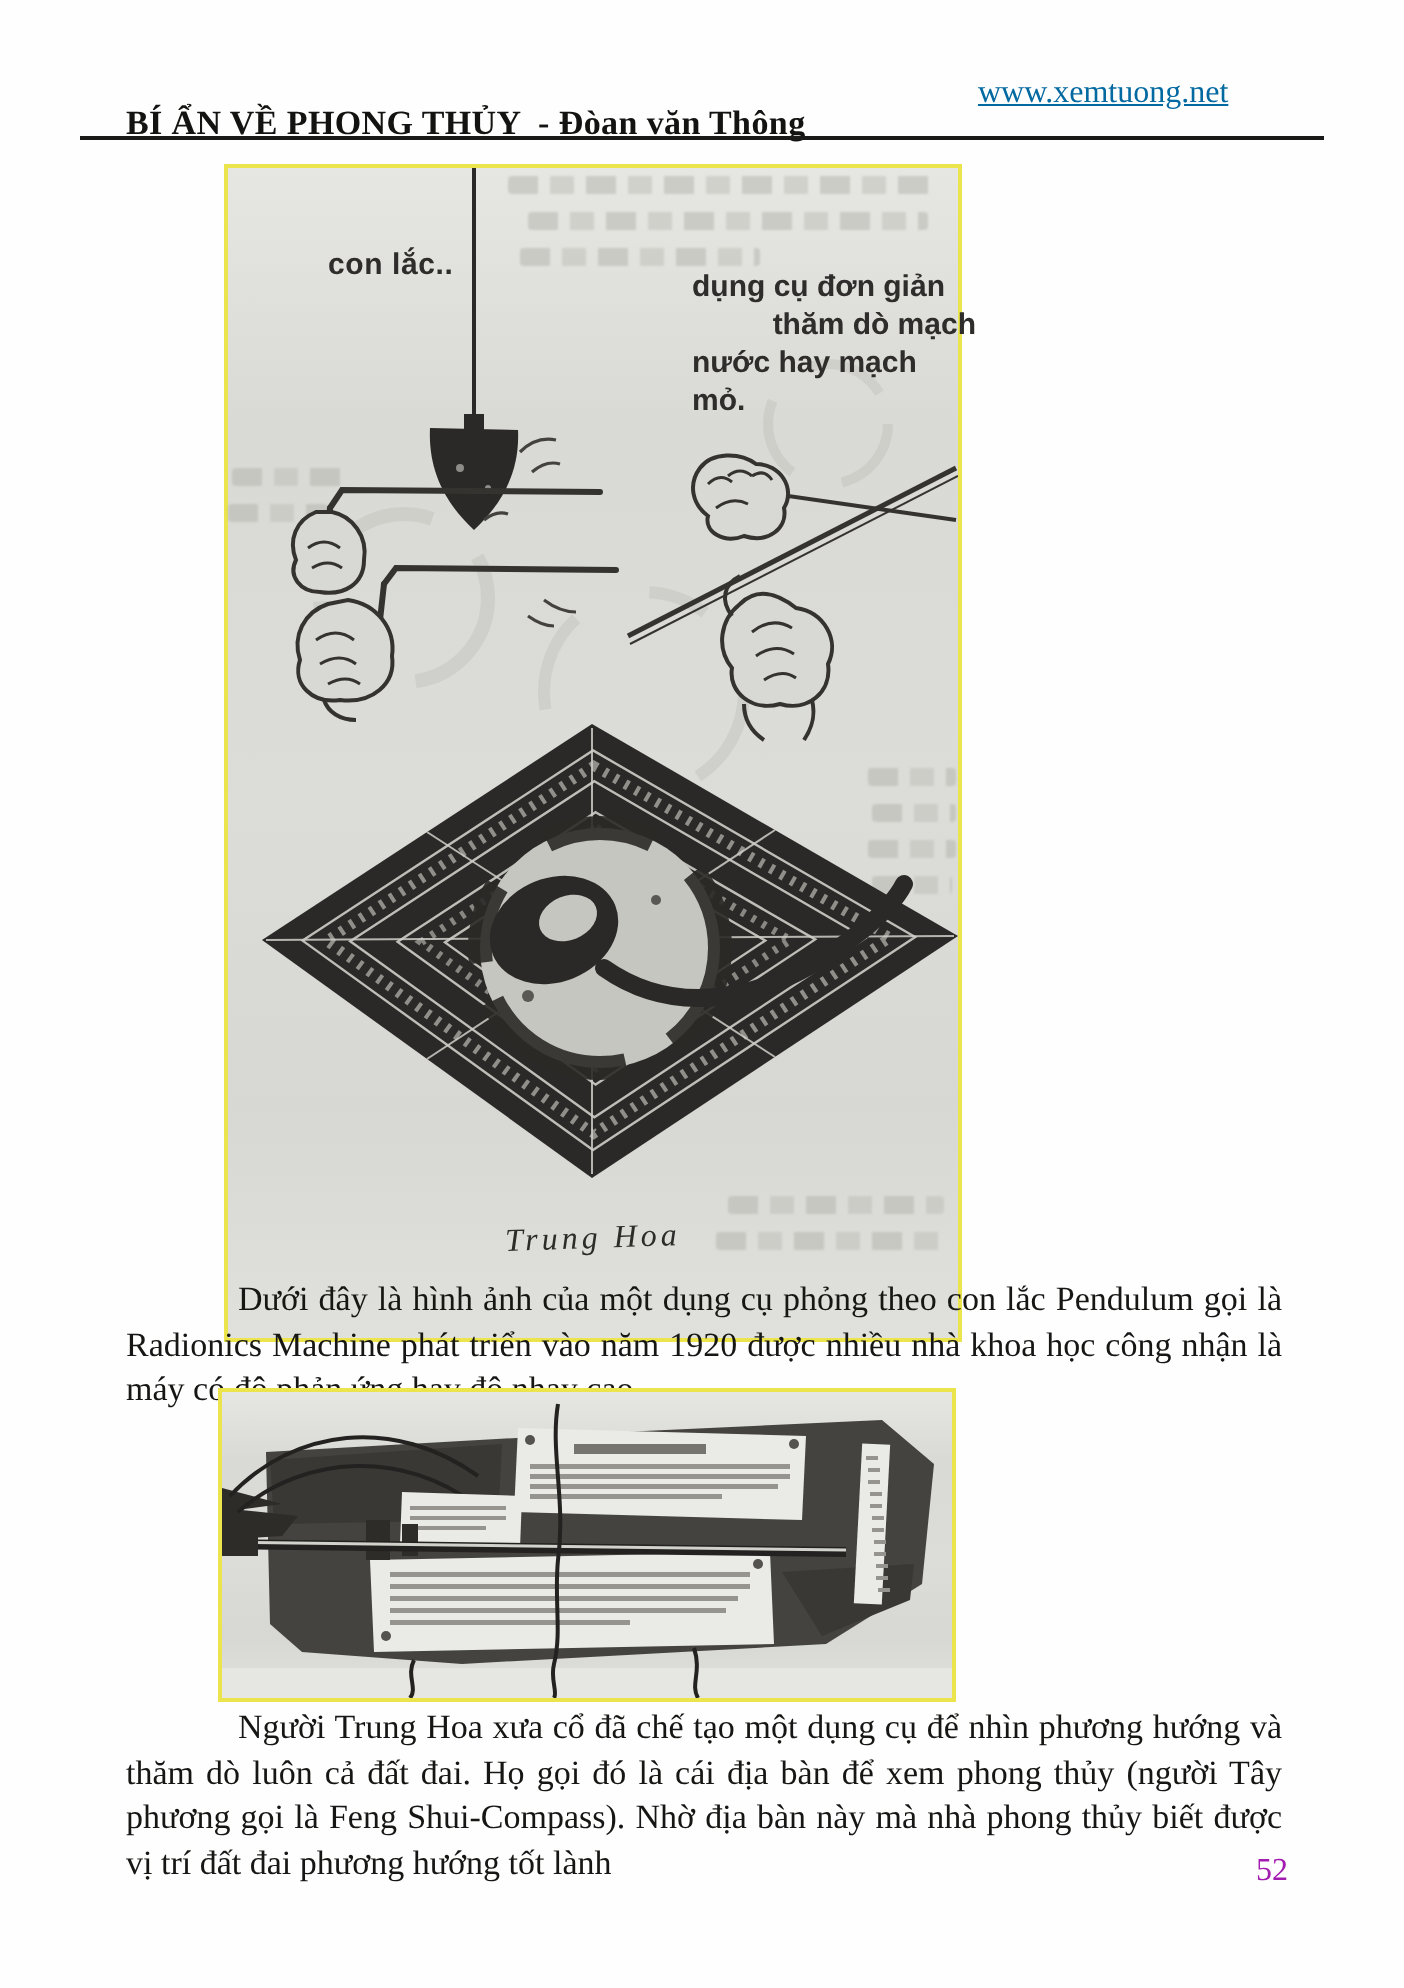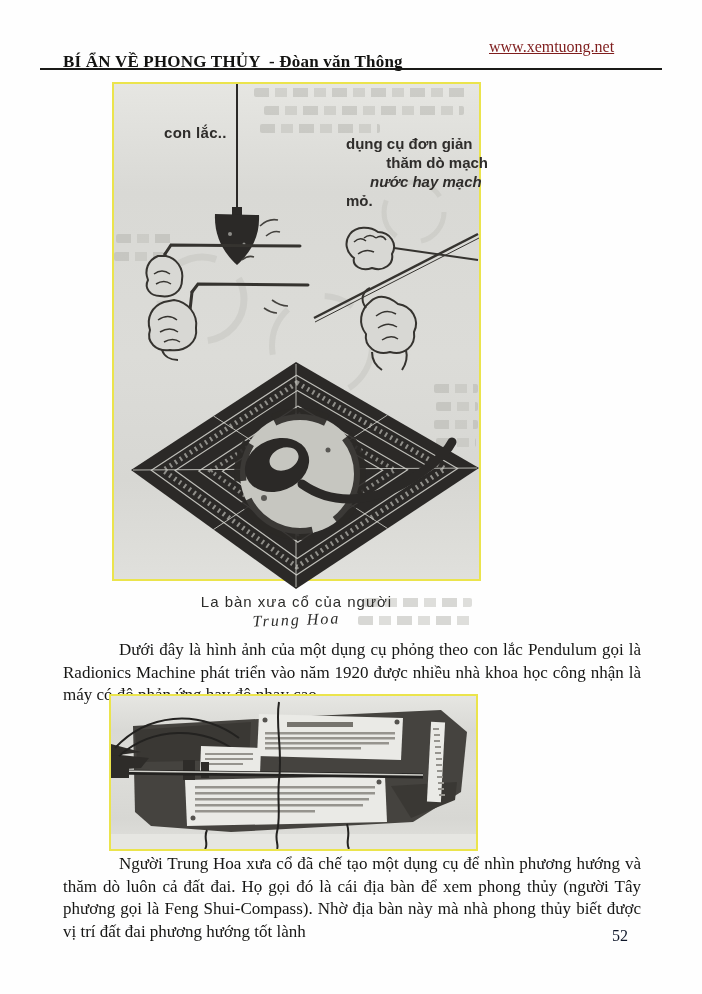--- a/index.html
+++ b/index.html
@@ -5,68 +5,68 @@
   html,body{margin:0;padding:0;background:#ffffff;}
   .page{
     position:relative;width:702px;height:994px;background:#fefefe;
     font-family:"Liberation Serif", serif; color:#151513; overflow:hidden;
   }
   .header-title{
     position:absolute;left:63px;top:36px;font-size:17px;font-weight:bold;
     letter-spacing:.2px;white-space:pre-wrap;color:#131311;margin-top:16px;
   }
   .header-link{
-    position:absolute;left:489px;top:38px;font-size:16px;color:#7f1d1d;
+    position:absolute;left:489px;top:38px;font-size:16px;color:#0369a1;
     text-decoration:underline;cursor:pointer;
   }
   .rule{position:absolute;left:40px;top:68px;width:622px;height:2px;background:#1a1a18;}
 
   .scan{
     position:absolute;box-sizing:border-box;border:2px solid #ebe44c;
     background:linear-gradient(180deg,#e6e6e2 0%,#d9d9d5 22%,#dcdcd8 55%,#d7d7d3 80%,#e0e0dc 100%);
   }
-  .figure1{left:112px;top:82px;width:369px;height:499px;}
+  .figure1{left:112px;top:82px;width:369px;height:589px;}
   .figure2{left:109px;top:694px;width:369px;height:157px;}
   .figure1 svg,.figure2 svg{position:absolute;left:0;top:0;}
 
   .ghost-row{
     position:absolute;height:9px;opacity:.5;filter:blur(.6px);border-radius:2px;
     background:repeating-linear-gradient(90deg,#b4b4ae 0 15px,rgba(0,0,0,0) 15px 21px,#bfbfb9 21px 33px,rgba(0,0,0,0) 33px 39px);
   }
 
   .pendulum-label{
     position:absolute;left:50px;top:40px;font-family:"Liberation Sans",sans-serif;
     font-weight:bold;font-size:15px;color:#2f2d2b;letter-spacing:.3px;
   }
   .tool-caption{
     position:absolute;left:232px;top:50px;width:142px;
     font-family:"Liberation Sans",sans-serif;font-weight:bold;font-size:15px;
     line-height:19px;color:#2f2d2b;
   }
   .tool-caption .l2{margin-left:12px;text-align:right;}
-  .tool-caption .l3{margin-left:24px;font-style:italic;}
+  .tool-caption .l3{}
   .tool-caption .l4{margin-left:0;}
 
   .fig1-caption1{
     position:absolute;left:0;top:509px;width:365px;text-align:center;
     font-family:"Liberation Sans",sans-serif;font-size:15px;letter-spacing:1px;color:#2c2c2a;
   }
   .fig1-caption2{
     position:absolute;left:0;top:527px;width:365px;text-align:center;
     font-style:italic;font-size:16px;letter-spacing:2px;color:#2c2c2a;transform:rotate(-2deg);
   }
 
   .para{
     position:absolute;left:63px;width:578px;margin:0;
     font-size:17px;line-height:22.5px;text-align:justify;text-indent:56px;color:#161614;
   }
   .p1{top:639px;}
   .p2{top:853px;}
 
-  .page-number{position:absolute;left:612px;top:927px;font-size:16px;color:#0f172a;text-align:right;}
+  .page-number{position:absolute;left:628px;top:927px;font-size:16px;color:#a21caf;text-align:right;}
 </style>
 </head>
 <body>
 
 <div class="page">
 
   <div class="header-title">BÍ ẨN VỀ PHONG THỦY  - Đòan văn Thông</div>
   <a class="header-link">www.xemtuong.net</a>
   <div class="rule"></div>
 
@@ -156,21 +156,20 @@
       </g>
     </svg>
 
     <div class="pendulum-label">con lắc..</div>
     <div class="tool-caption">
       <div class="l1">dụng cụ đơn giản</div>
       <div class="l2">thăm dò mạch</div>
       <div class="l3">nước hay mạch</div>
       <div class="l4">mỏ.</div>
     </div>
-    <div class="fig1-caption1">La bàn xưa cổ của người</div>
     <div class="fig1-caption2">Trung Hoa</div>
   </div>
 
   <p class="para p1">Dưới đây là hình ảnh của một dụng cụ phỏng theo con lắc Pendulum gọi là Radionics Machine phát triển vào năm 1920 được nhiều nhà khoa học công nhận là máy có độ phản ứng hay độ nhạy cao.</p>
 
   <div class="scan figure2">
     <svg width="365" height="153" viewBox="0 0 365 153">
       <rect x="0" y="138" width="365" height="15" fill="#e6e6e2"></rect>
       <g>
         <polygon points="22,30 200,20 330,14 356,36 350,96 302,126 120,136 40,130 24,116" fill="#45433f"></polygon>

